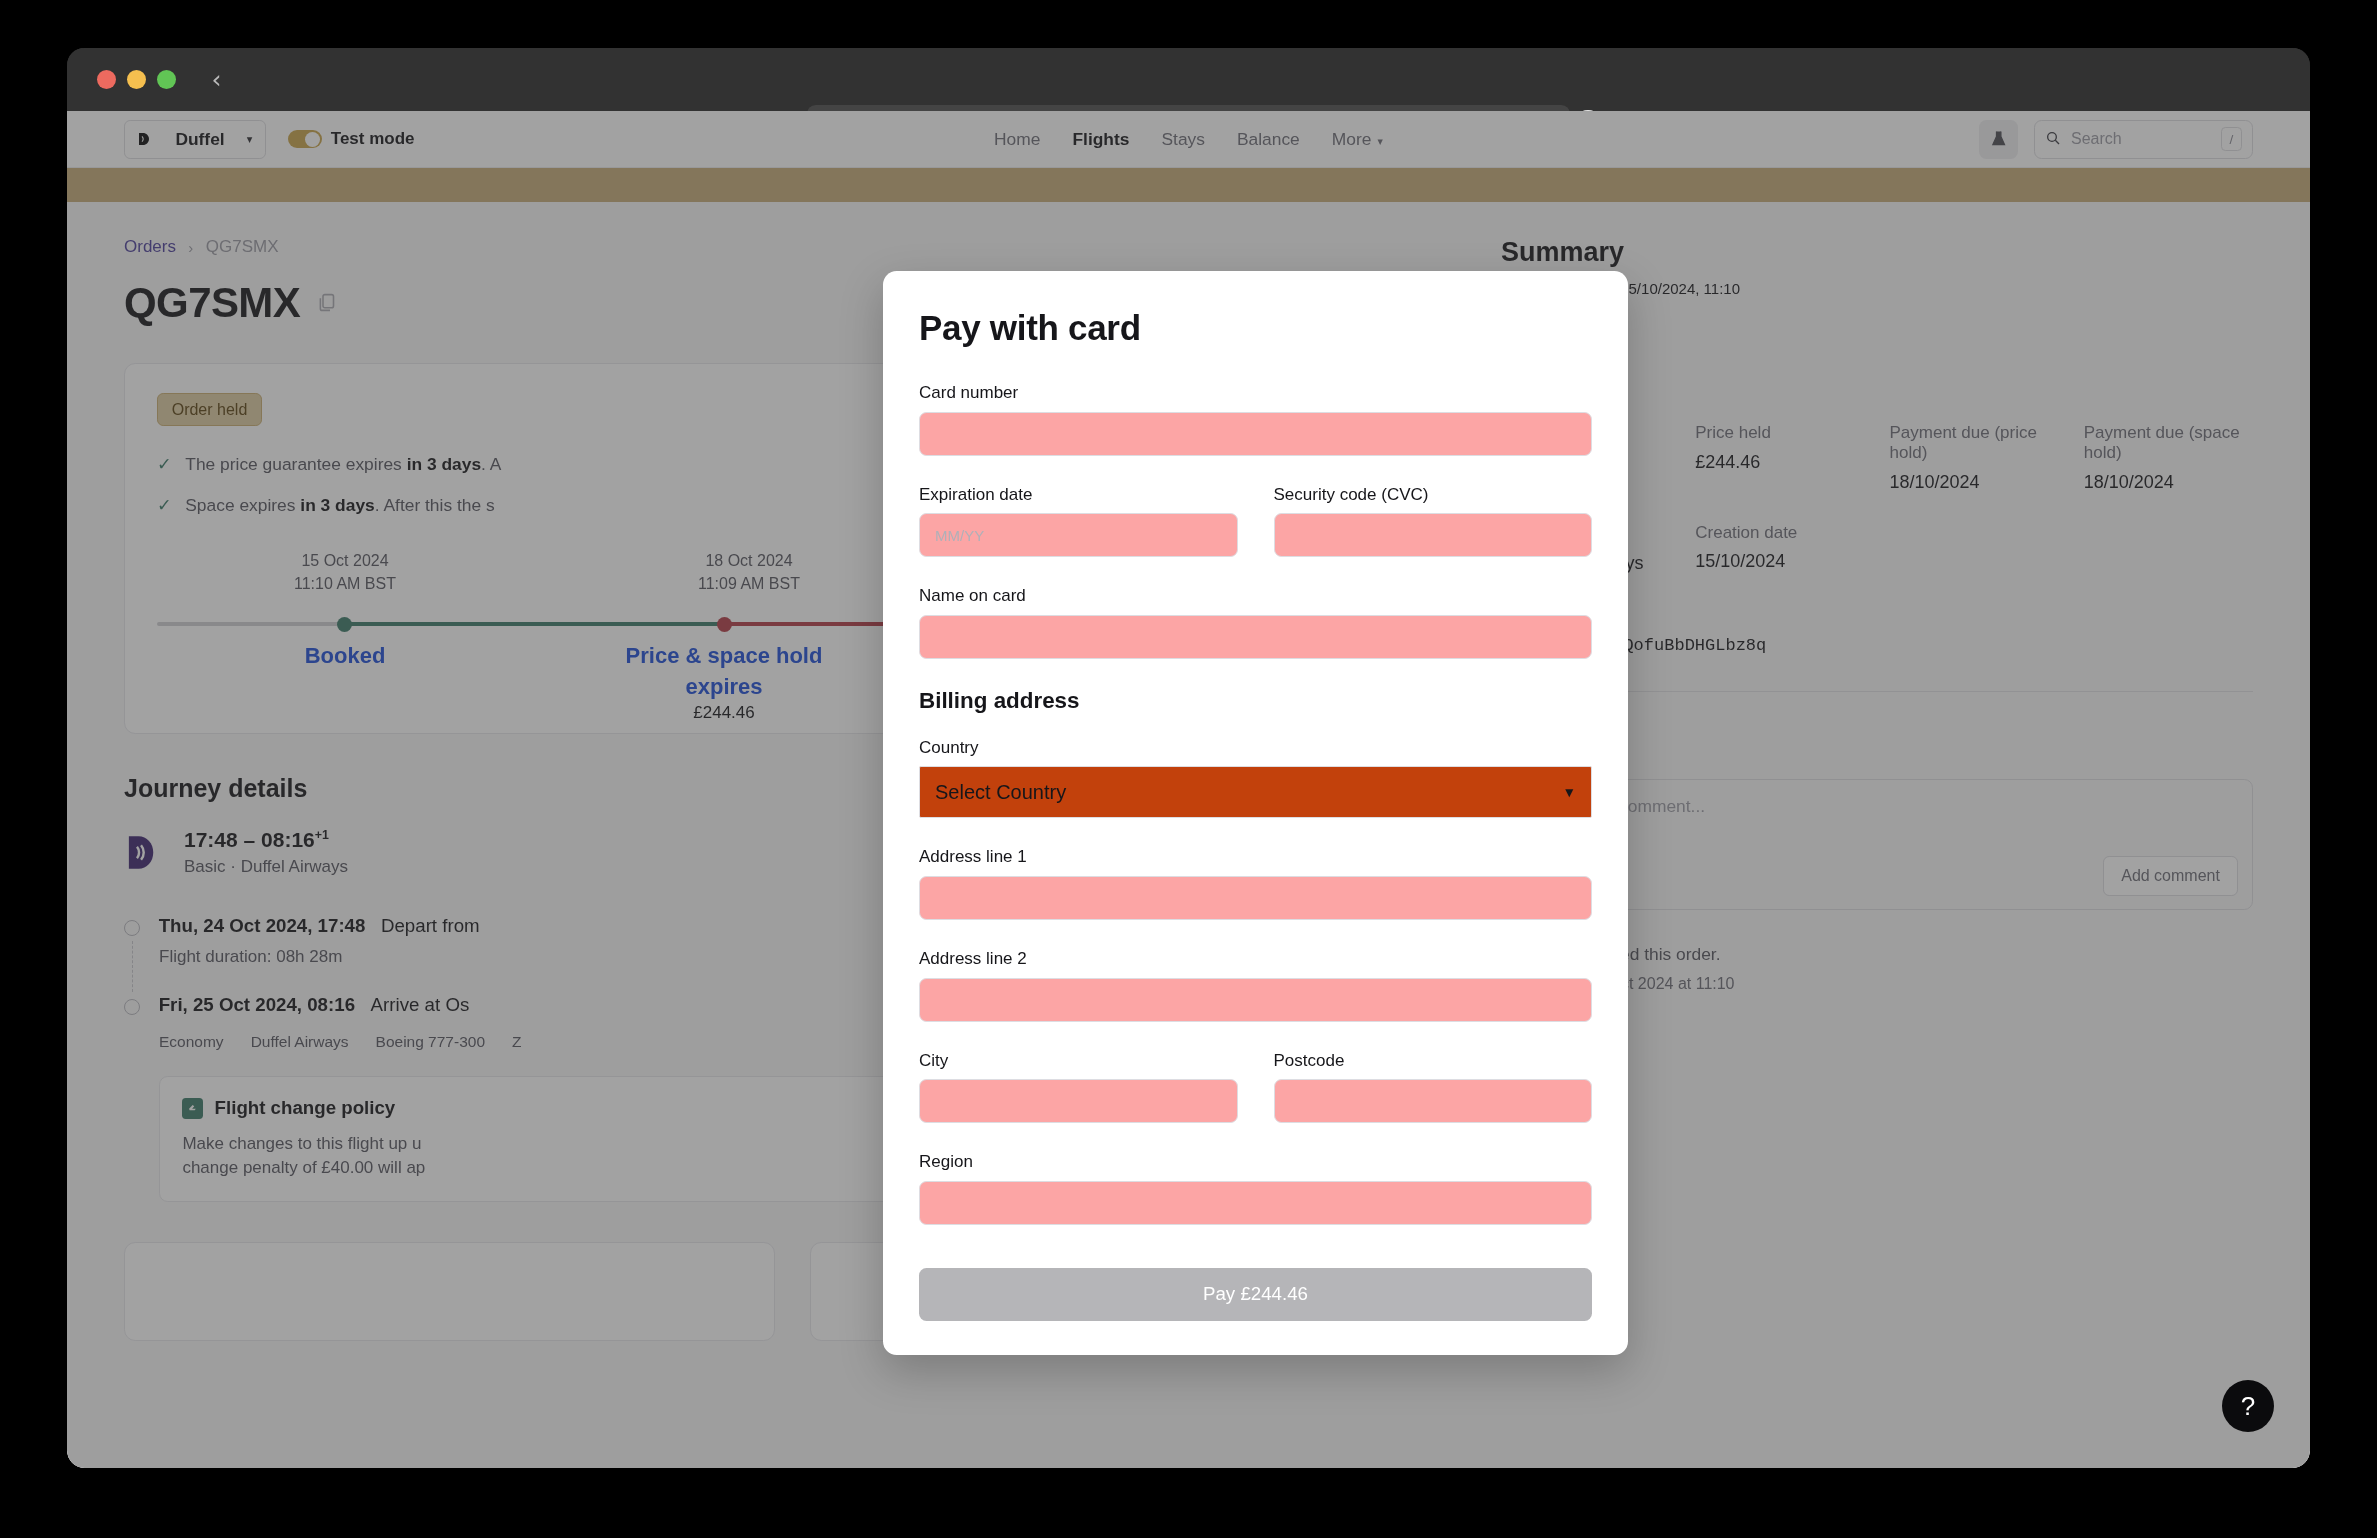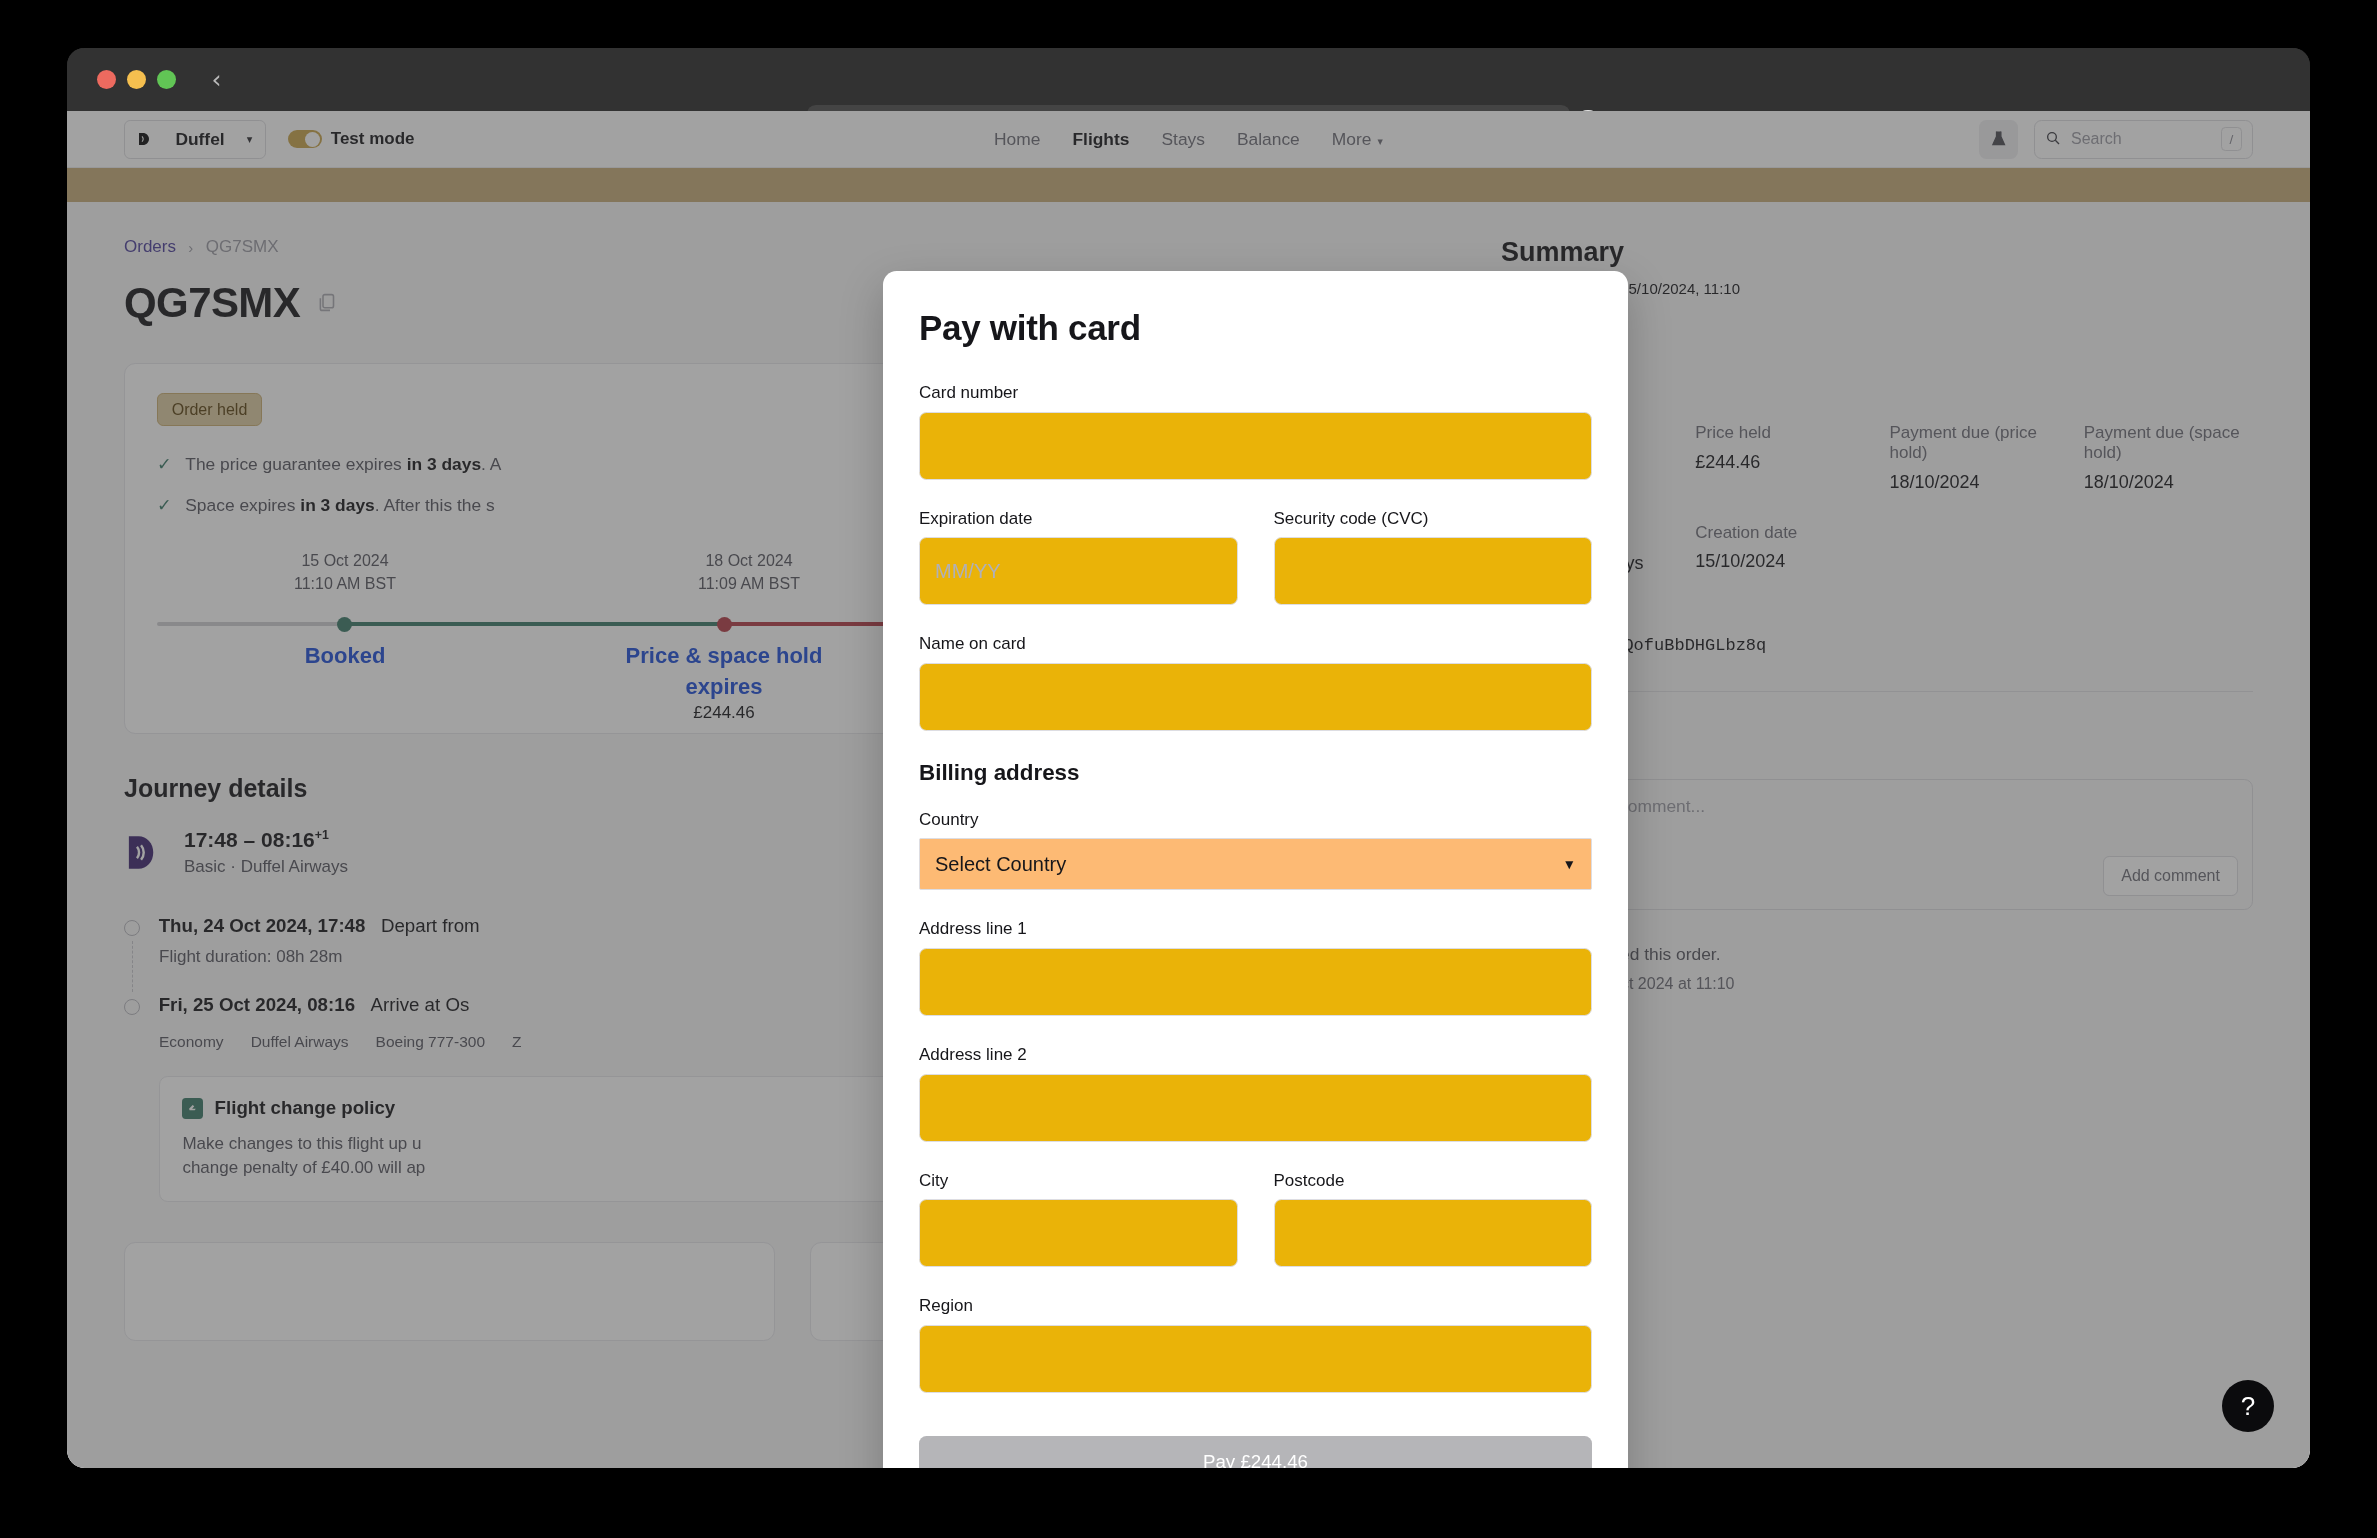--- a/index.html
+++ b/index.html
@@ -422,46 +422,46 @@
     letter-spacing: -0.3px;
     margin-bottom: 35px;
   }
   .form-label {
     font-size: 17px;
     color: #16161a;
     margin-bottom: 8.7px;
   }
   .input {
     width: 100%;
-    height: 68px;
+    height: 44px;
     border: 0.6px solid #dddde2;
     border-radius: 7.5px;
-    background: #eab308;
+    background: #fca5a5;
     padding: 0 15px;
-    font-size: 20px;
+    font-size: 15px;
     color: #16161a;
     font-family: "Liberation Sans", sans-serif;
     outline: none;
   }
   .input::placeholder { color: #b0b0b8; }
   .field { margin-bottom: 29px; }
   .row2 { display: flex; gap: 36px; }
   .row2 > .field { flex: 1; margin-bottom: 29px; }
   .billing-title {
     font-size: 22.4px;
     font-weight: 700;
     color: #16161a;
     margin: 27px 0 23.6px 0;
   }
   .select {
     width: 100%;
     height: 52px;
     border: 0.6px solid #dddde2;
     border-radius: 1.9px;
-    background: #fdba74;
+    background: #c2410c;
     padding: 0 15px;
     font-size: 20px;
     color: #16161a;
     display: flex; align-items: center; justify-content: space-between;
   }
   .select .caret2 { font-size: 13.7px; color: #16161a; }
   .pay-btn {
     width: 100%;
     height: 53px;
     background: #b5b5b8;

